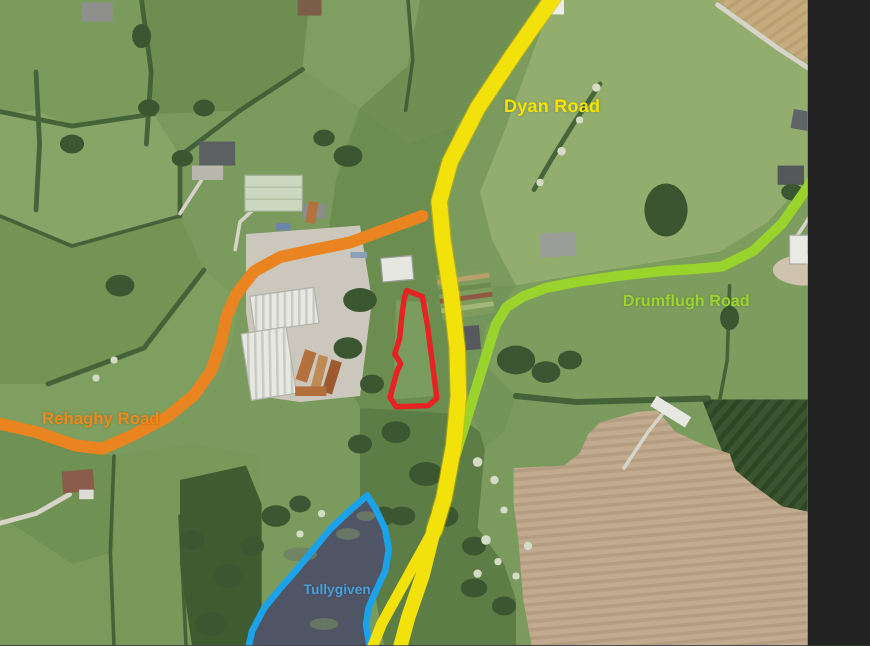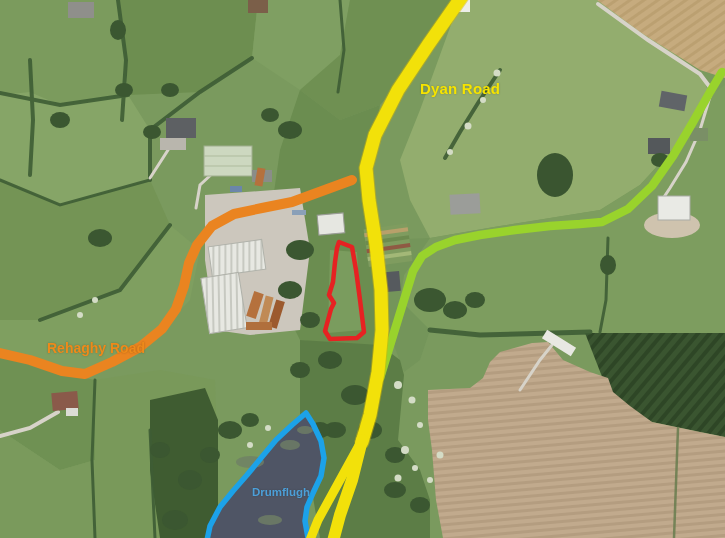--- a/index.html
+++ b/index.html
@@ -1,16 +1,16 @@
 <!DOCTYPE html>
 <html><head>
 <meta charset="utf-8">
 <style>
   html,body{margin:0;padding:0;background:#222;}
-  #stage{position:relative;width:725px;height:538px;overflow:hidden;
+  #stage{position:relative;width:673px;height:538px;overflow:hidden;
          font-family:"Liberation Sans",sans-serif;background:#4c1d95;}
   #stage svg{position:absolute;left:0;top:0;display:block;}
   .map-label{position:absolute;font-weight:bold;white-space:nowrap;
              text-shadow:0 0 2px rgba(0,0,0,0.25);}
   .lbl-dyan{left:420px;top:80px;font-size:15px;letter-spacing:.2px;}
   .lbl-drumflugh{left:519px;top:243px;font-size:13.5px;}
   .lbl-rehaghy{left:35px;top:340px;font-size:14px;}
   .lbl-lough{left:231px;top:484px;width:100px;text-align:center;
              font-size:11.5px;line-height:16px;}
 </style>
@@ -205,17 +205,18 @@
 
   <path d="M465,-8 L428,45 L398,90 L375,135 L366,168 L369,200 L376,245 L381,290 L382,330 L378,372 L370,415 L362,442" fill="none" stroke="#d8b900" stroke-width="15" stroke-linecap="round" stroke-linejoin="round" opacity="0.5"></path>
   <path d="M465,-8 L428,45 L398,90 L375,135 L366,168 L369,200 L376,245 L381,290 L382,330 L378,372 L370,415 L362,442" fill="none" stroke="#F2E10A" stroke-width="13" stroke-linecap="round" stroke-linejoin="round"></path>
   <path d="M362,440 L340,480 L318,520 L308,545" fill="none" stroke="#F2E10A" stroke-width="9" stroke-linecap="round" stroke-linejoin="round"></path>
   <path d="M362,440 L352,480 L340,515 L332,545" fill="none" stroke="#F2E10A" stroke-width="12" stroke-linecap="round" stroke-linejoin="round"></path>
 
   <path d="M339,242 L352,247 L356,270 L360,300 L364,332 L357,338 L330,339 L325,331 L331,309 L334,303 L329,295 L333,282 L335,262 L337,248 Z" fill="none" stroke="#E62222" stroke-width="4.5" stroke-linejoin="round"></path>
 </svg>
 
 <div class="map-label lbl-dyan" style="color: rgb(246, 228, 0);">Dyan Road</div>
-<div class="map-label lbl-rehaghy" style="color: rgb(238, 138, 26); margin-left: 12px;">Rehaghy Road</div>
+<div class="map-label lbl-drumflugh" style="color: rgb(156, 212, 47);">Drumflugh Road</div>
+<div class="map-label lbl-rehaghy" style="color: rgb(238, 138, 26);">Rehaghy Road</div>
 <div class="map-label lbl-lough" style="color: rgb(76, 159, 216);">
-  <div>Drumflugh</div>
+  <div>Tullygiven</div>
 </div>
 </div>
 
 </body></html>

